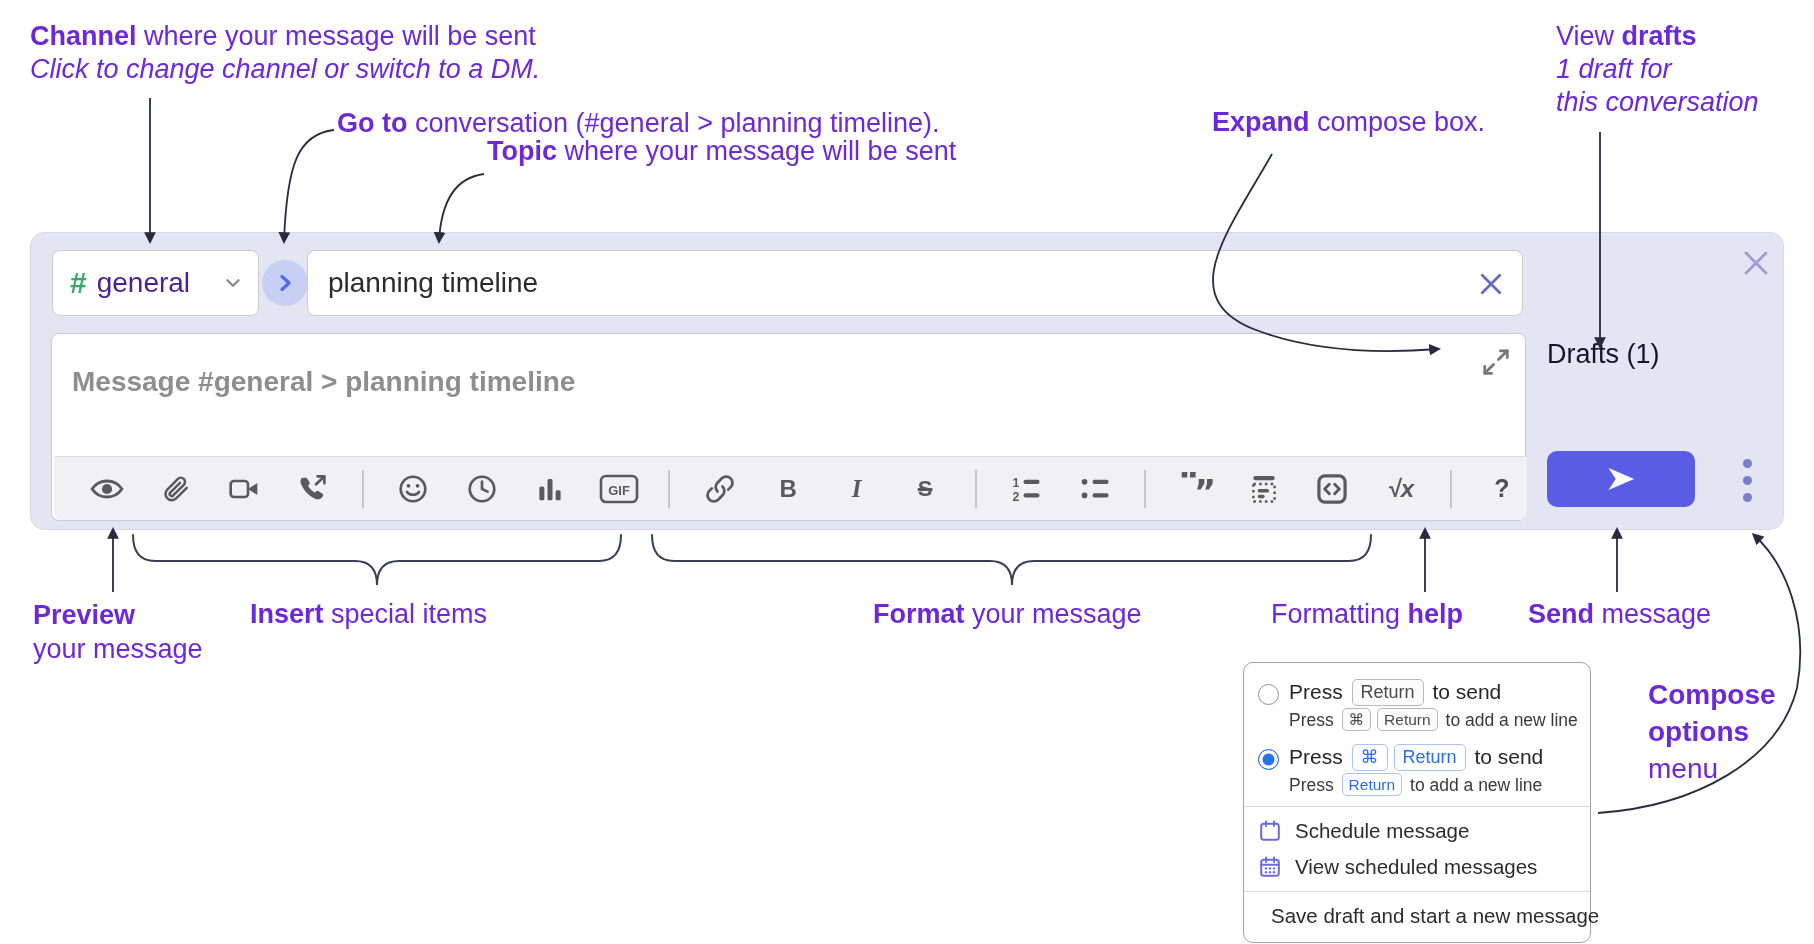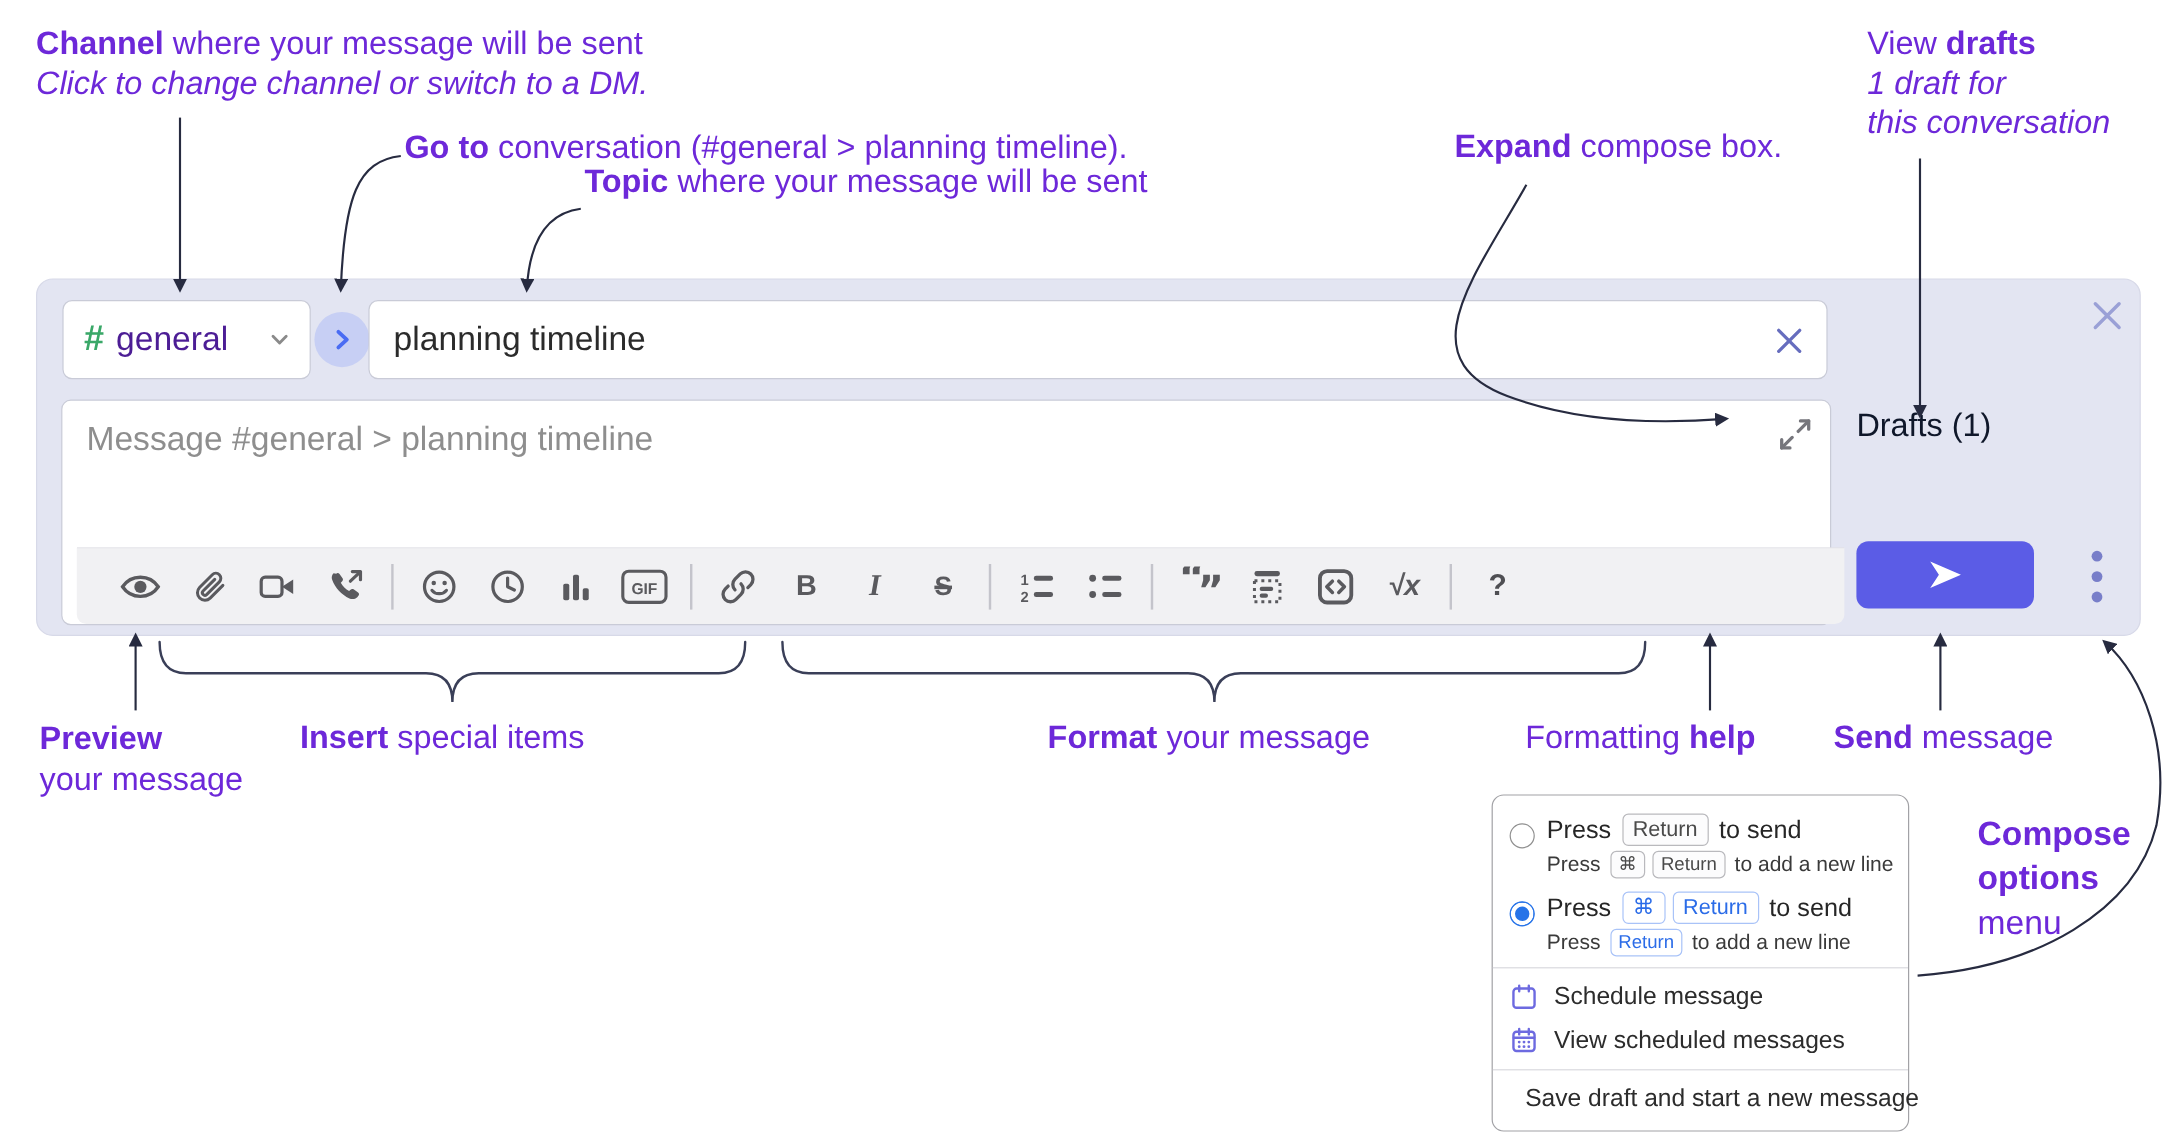--- a/index.html
+++ b/index.html
@@ -18,44 +18,44 @@
   #channel-selector .hash{color:#3aa868;font-size:30px;font-weight:700;margin-right:10px;}
   #channel-selector .chan-label{font-size:28px;color:#4c1d95;flex:1;}
   #goto-btn{position:absolute;left:231px;top:27px;width:46px;height:46px;border-radius:50%;
             background:#c7cff4;border:none;display:flex;align-items:center;justify-content:center;cursor:pointer;}
   #topic-box{position:absolute;left:276px;top:17px;width:1216px;height:66px;}
   #topic-input{position:absolute;left:0;top:0;width:100%;height:100%;border:none;background:transparent;
                font-family:inherit;font-size:28px;color:#2b2b2b;padding:0 60px 0 20px;box-sizing:border-box;outline:none;}
   #topic-clear{position:absolute;right:14px;top:17px;width:32px;height:32px;border:none;background:none;cursor:pointer;padding:0;}
   #compose-close{position:absolute;left:1708px;top:12px;width:36px;height:36px;border:none;background:none;cursor:pointer;padding:0;}
   #message-area{position:absolute;left:20px;top:100px;width:1475px;height:188px;}
-  #message-input{position:absolute;left:0;top:0;width:100%;height:122px;border:none;background:transparent;resize:none;
-                 outline:none;font-family:inherit;font-size:28px;color:#be185d;padding:16px 56px 0 20px;box-sizing:border-box;}
+  #message-input{position:absolute;left:0;top:16px;width:100%;height:122px;border:none;background:transparent;resize:none;
+                 outline:none;font-family:inherit;font-size:28px;color:#be185d;padding:16px 56px 0 20px;box-sizing:border-box;font-weight:bold;}
   #message-input::placeholder{color:#8e8e8e;opacity:1;}
   #expand-btn{position:absolute;right:12px;top:12px;width:32px;height:32px;border:none;background:none;cursor:pointer;padding:0;}
-  #toolbar{position:absolute;left:12px;bottom:0;width:100%;height:64px;background:#f1f1f3;border-top:1px solid #dedee4;
-           border-radius:0 0 8px 8px;display:flex;align-items:center;padding-left:28px;box-sizing:border-box;gap:7px;}
+  #toolbar{position:absolute;left:2px;bottom:0;width:100%;height:64px;background:#f1f1f3;border-top:1px solid #dedee4;
+           border-radius:0 0 8px 8px;display:flex;align-items:center;padding-left:28px;box-sizing:border-box;gap:7px;justify-content:space-between;}
   .tbtn{width:50px;height:50px;display:flex;align-items:center;justify-content:center;background:none;border:none;
         cursor:pointer;padding:0;color:#5a5a5e;}
   .tdiv{width:2px;height:38px;background:#c4c4cb;margin:0 6px;flex:none;}
   .glyph-b{font-size:24px;font-weight:700;color:#5a5a5e;}
   .glyph-i{font-size:25px;font-style:italic;font-weight:700;font-family:"Liberation Serif",serif;color:#5a5a5e;}
   .glyph-s{font-size:22px;font-weight:700;color:#5a5a5e;text-decoration:line-through;text-decoration-thickness:2.5px;}
   .glyph-math{font-size:24px;font-weight:600;color:#5a5a5e;font-style:italic;}
   .glyph-q{font-size:25px;font-weight:600;color:#4f4f53;}
   #drafts-link{position:absolute;left:1516px;top:106px;font-size:27px;color:#0f172a;cursor:pointer;white-space:nowrap;}
   #send-btn{position:absolute;left:1516px;top:218px;width:148px;height:56px;border:none;border-radius:10px;
             background:#5b5ce6;display:flex;align-items:center;justify-content:center;cursor:pointer;}
   #kebab{position:absolute;left:1690px;top:220px;width:52px;height:54px;border:none;background:none;cursor:pointer;
          display:flex;flex-direction:column;align-items:center;justify-content:center;gap:8px;padding:0;}
   #kebab i{width:9px;height:9px;border-radius:50%;background:#787ec9;display:block;}
   
   #popup{position:absolute;left:1243px;top:662px;width:348px;background:#fff;border:1.5px solid #a2a2a6;
          border-radius:10px;box-sizing:border-box;padding:13px 16px 8px 14px;}
-  .prow{display:flex;gap:10px;align-items:flex-end;}
+  .prow{display:flex;gap:10px;align-items:center;}
   .radio{flex:none;width:21px;height:21px;border-radius:50%;border:1.7px solid #8f8f8f;box-sizing:border-box;margin-top:5px;cursor:pointer;}
   .radio.sel{border-color:#2673e8;background:#2673e8;box-shadow:inset 0 0 0 3.5px #fff;}
   .pmain{font-size:21px;color:#262626;line-height:31px;white-space:nowrap;}
   .psub{font-size:17.5px;color:#3a3a3a;line-height:24px;margin:1px 0 9px 31px;white-space:nowrap;}
   .key{display:inline-block;border:1.5px solid #b9b9bd;border-radius:5px;background:#fcfcfd;color:#4a4a4a;
        padding:0 8px;line-height:25px;font-size:18px;margin:0 3px;vertical-align:1px;}
   .psub .key{line-height:21px;font-size:15.5px;padding:0 6px;}
   .key.blue{border-color:#a9c3f8;color:#2b6ce8;background:#fff;}
   .pdivider{border:none;border-top:1.5px solid #d9d9de;margin:6px -16px 6px -14px;}
   .mitem{display:flex;align-items:center;gap:13px;padding:6px 0;font-size:20.5px;color:#2c2c2c;cursor:pointer;white-space:nowrap;}

